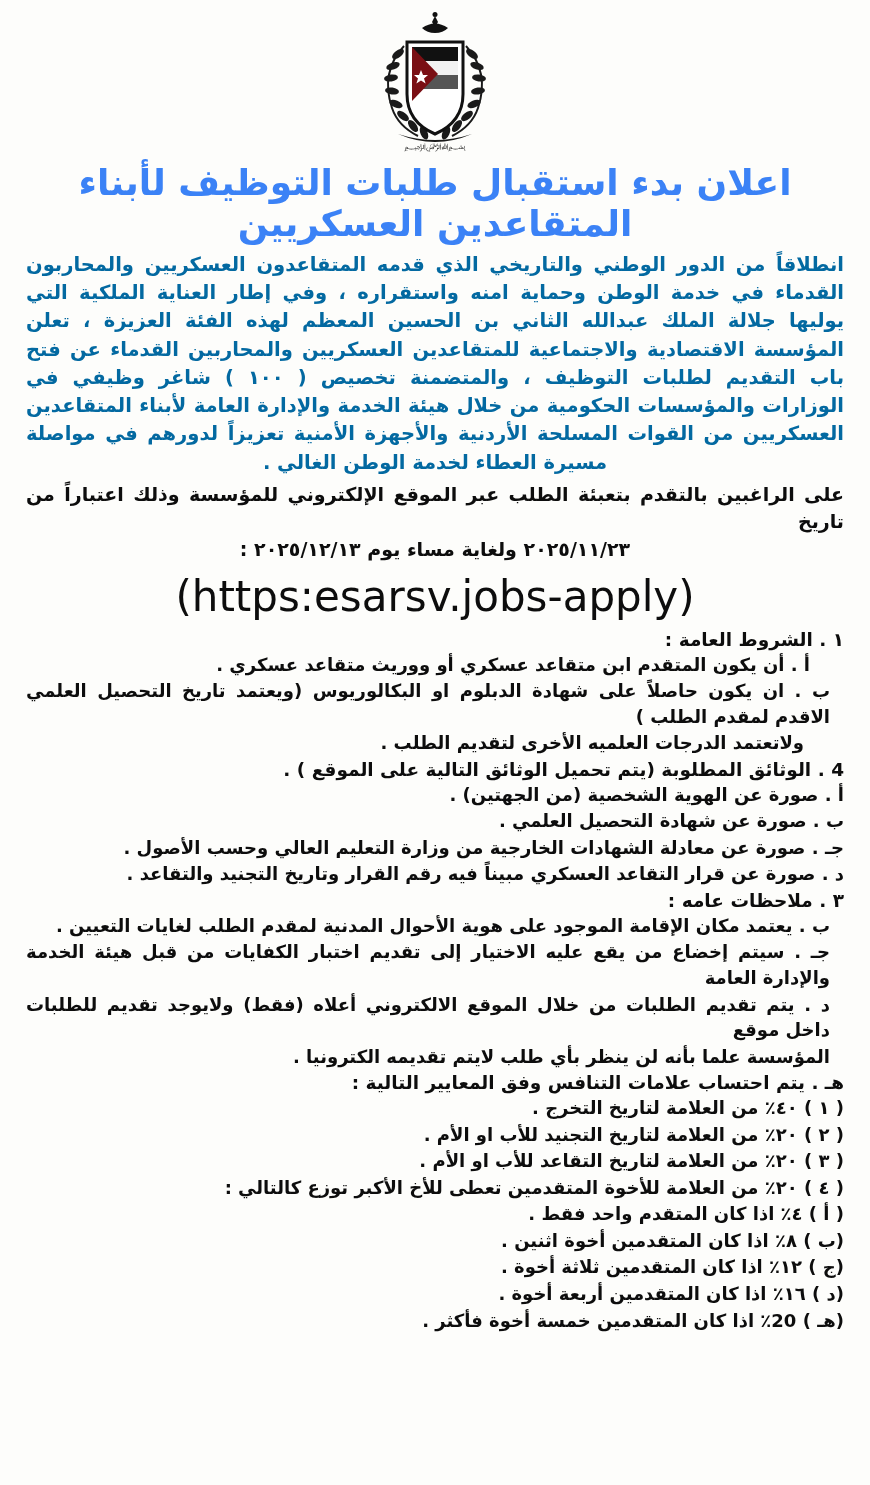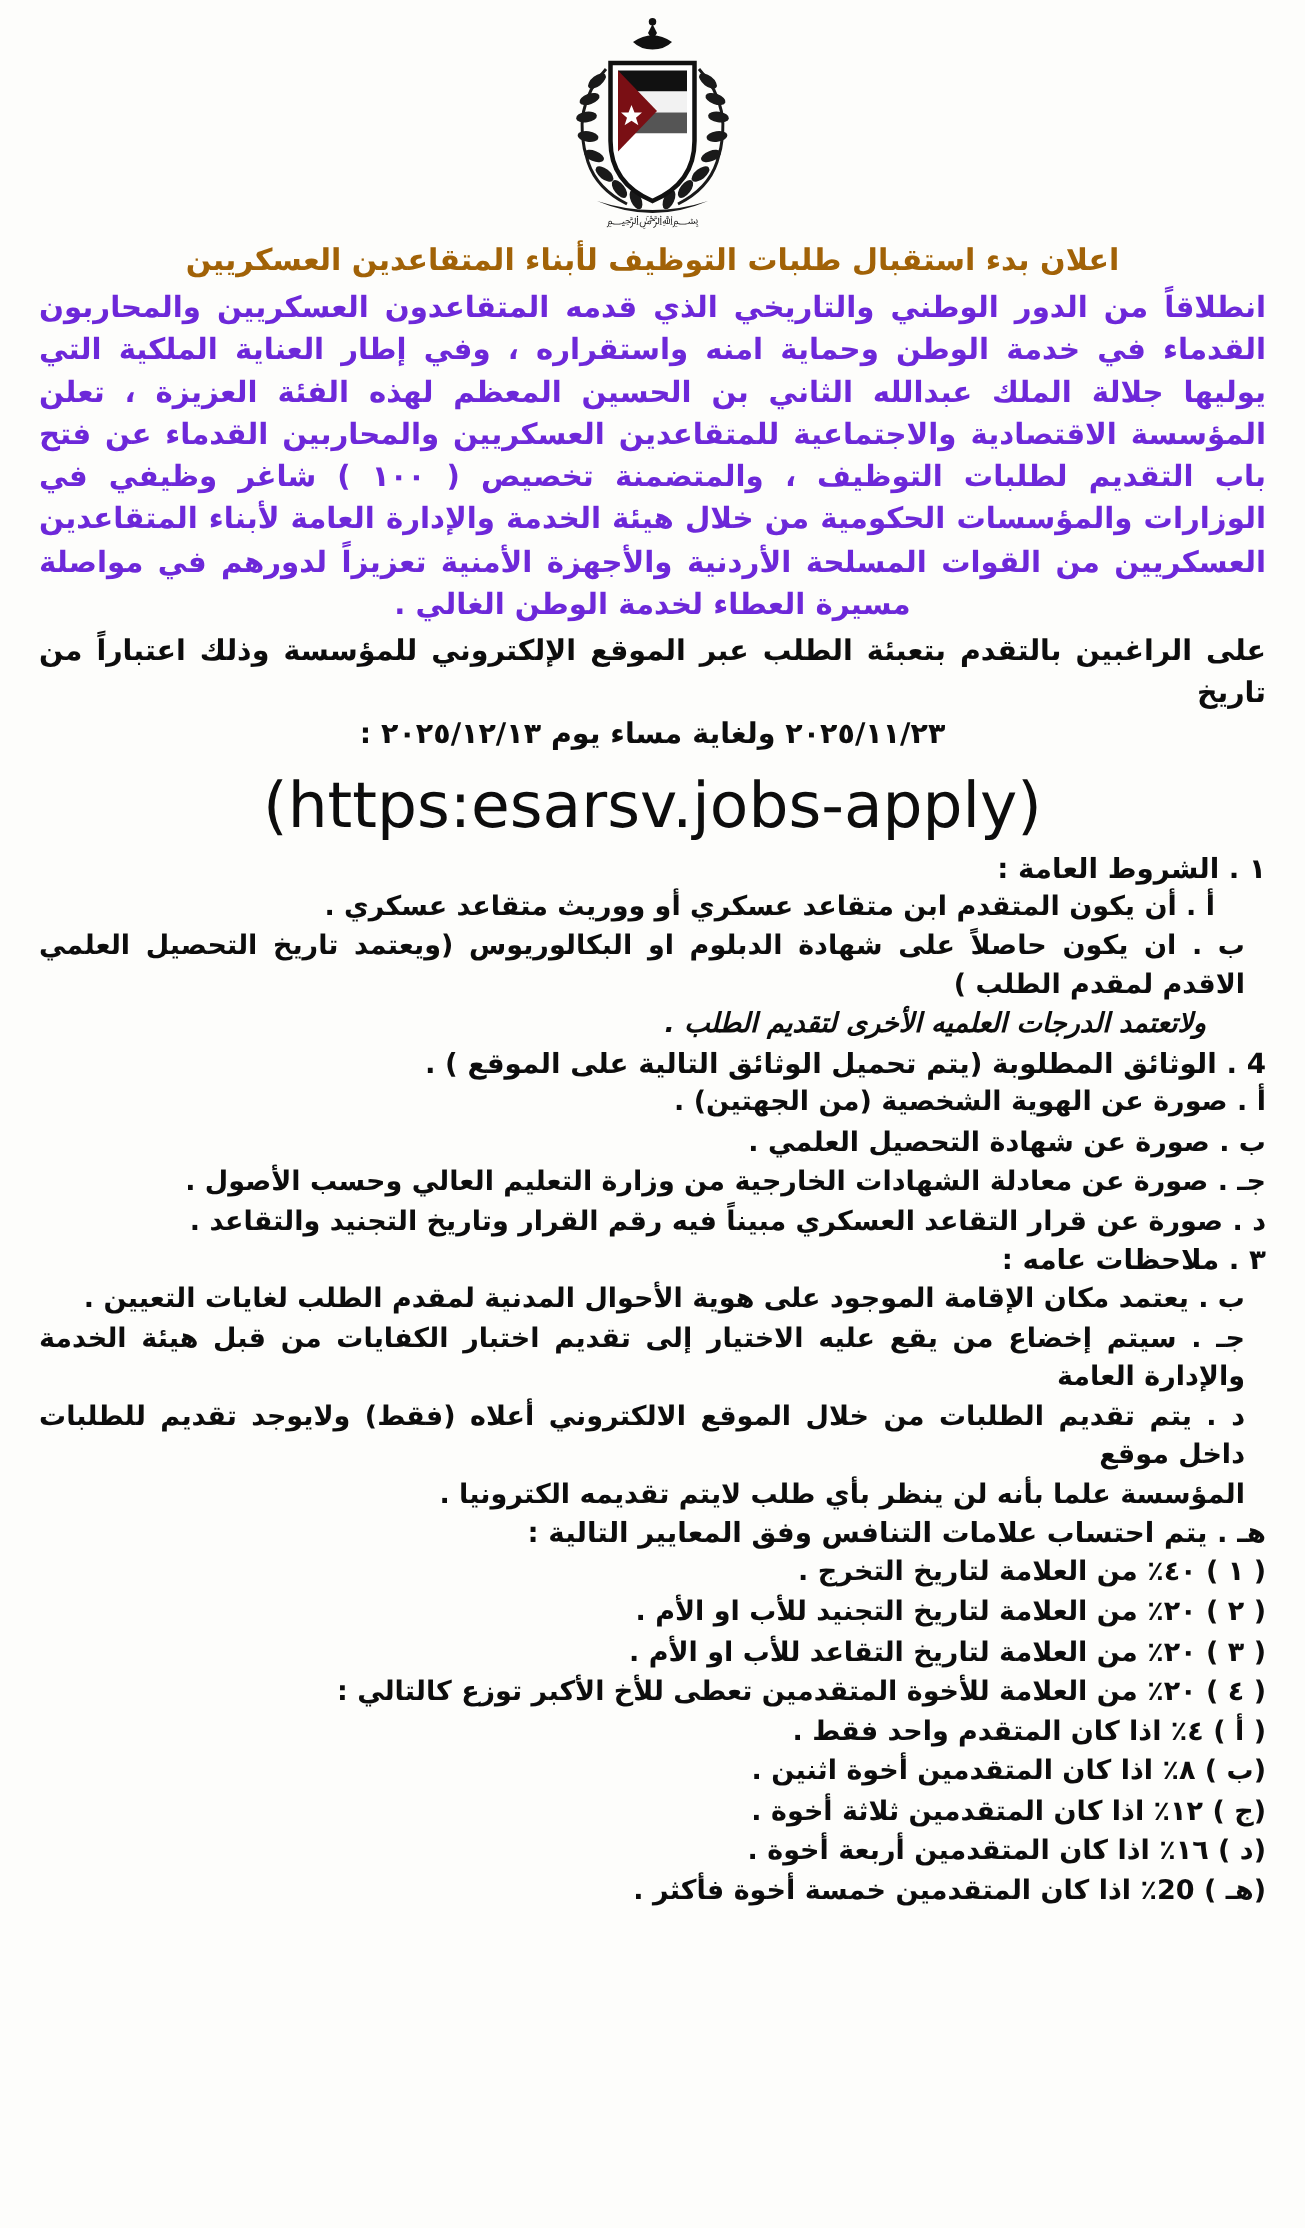--- a/index.html
+++ b/index.html
@@ -34,37 +34,37 @@
   .emblem {
     width: 178px;
     height: 142px;
     position: relative;
   }
   .emblem svg { display: block; }
 
   
   .title {
     text-align: center;
-    font-size: 20px;
+    font-size: 36px;
     font-weight: bold;
     letter-spacing: -0.5px;
     line-height: 1.15;
     margin: 2px 0 6px 0;
-    color: #a16207;
+    color: #3b82f6;
   }
 
   
   .para {
     font-size: 19.5px;
     font-weight: bold;
     line-height: 1.45;
     text-align: justify;
     text-align-last: center;
     margin: 0 0 2px 0;
-    color: #6d28d9;
+    color: #0369a1;
   }
   .para2 {
     font-size: 19px;
     font-weight: bold;
     line-height: 1.45;
     text-align: justify;
     margin: 4px 0 0 0;
   }
   .para2 .line2 {
     display: block;
@@ -98,21 +98,21 @@
   ul.items > li {
     font-size: 18px;
     font-weight: bold;
     line-height: 1.42;
     text-align: justify;
     margin: 0 0 1px 0;
   }
   
   .ind-a  { padding-right: 34px; }
   .ind-b  { padding-right: 14px; }
-  .ind-c  { padding-right: 40px; font-style: italic; }
+  .ind-c  { padding-right: 40px; }
   .center-line { text-align: center; }
 
   .criteria li {
     font-size: 17.5px;
     text-align: center;
     font-weight: bold;
     line-height: 1.45;
     margin-bottom: 1px;
   }
   .sub-criteria li {

